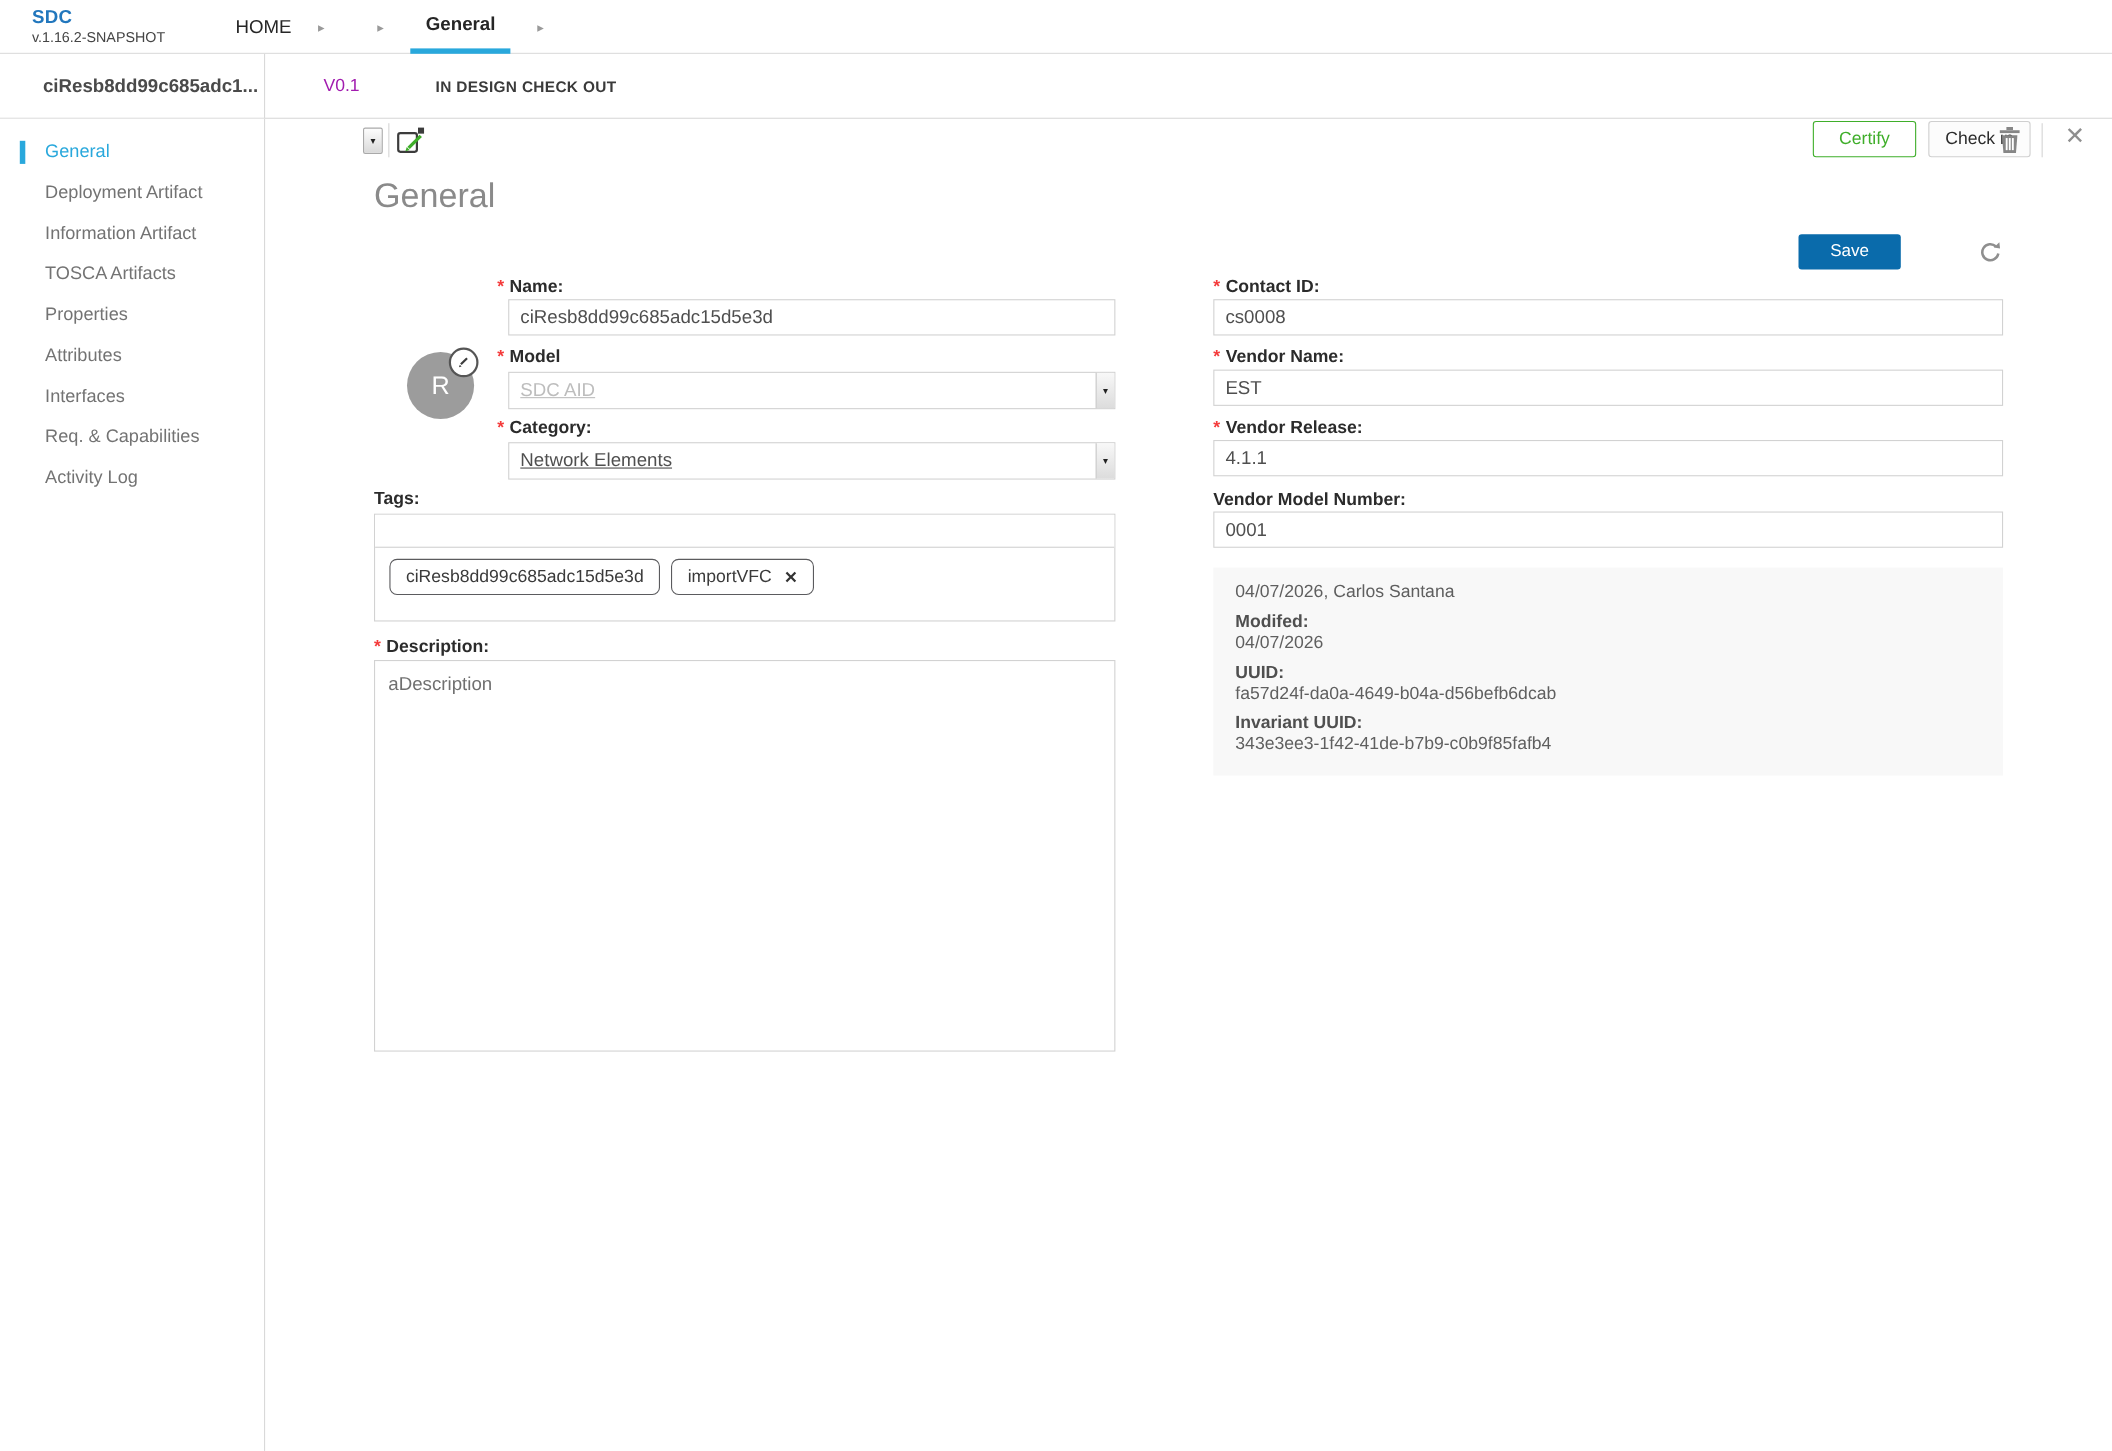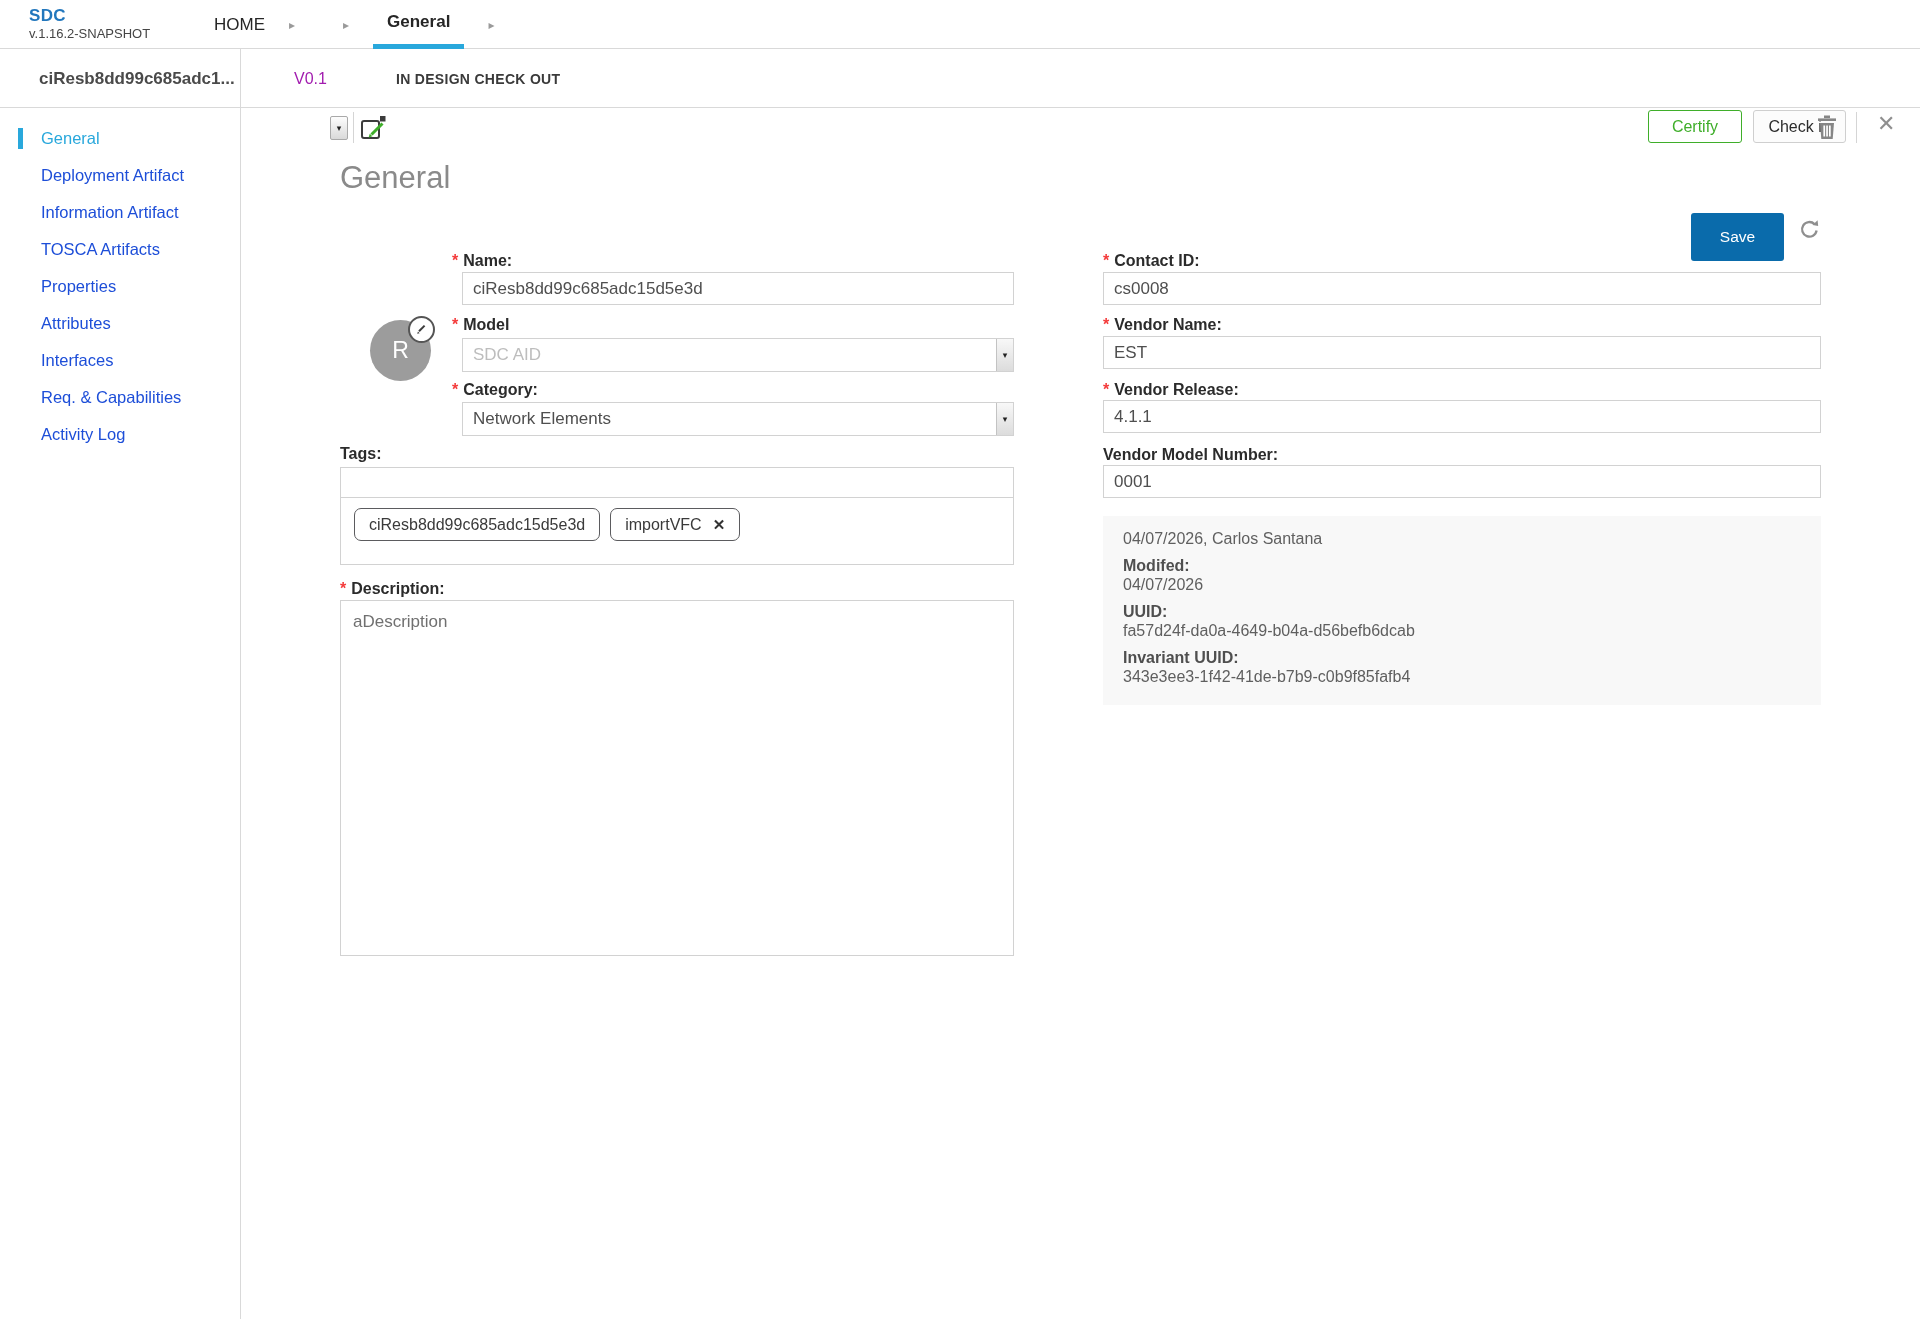--- a/index.html
+++ b/index.html
@@ -28,41 +28,41 @@
   .btn{position:absolute;top:61px;height:33px;border-radius:3px;font-size:16px;display:flex;align-items:center;justify-content:center;cursor:pointer;margin-left:48px;}
   .btn-certify{left:1600px;width:94px;background:#fff;border:1px solid #3fae2a;color:#3fae2a;}
   .btn-checkin{left:1705px;width:93px;background:#fcfcfc;border:1px solid #cfcfcf;color:#2c2c2c;}
   .icon-btn{position:absolute;background:none;border:none;padding:0;cursor:pointer;}
   .trash-btn{left:1816px;top:66px;width:22px;height:25px;}
   .close-btn{left:1877px;top:64px;font-size:22px;color:#8f8f8f;line-height:1;}
 
   
   .sidebar{position:absolute;left:0;top:108px;width:241px;height:1211px;border-right:1px solid #d9d9d9;background:#fff;}
   .sidebar ul{list-style:none;margin:0;padding:12px 0 0 0;}
-  .sidebar li{position:relative;height:37px;display:flex;align-items:center;padding-left:41px;font-size:16.5px;color:#1d4ed8;cursor:pointer;}
+  .sidebar li{position:relative;height:37px;display:flex;align-items:center;padding-left:41px;font-size:16.5px;color:#737373;cursor:pointer;}
   .sidebar li.active{color:#29a8dc;}
   .active-bar{display:none;}
   .sidebar li.active .active-bar{display:block;position:absolute;left:18px;top:8px;width:5px;height:21px;background:#29a8dc;}
 
   
   .page-title{position:absolute;left:340px;top:139px;font-size:31px;font-weight:400;color:#8a8a8a;}
-  .save-btn{position:absolute;left:1691px;top:213px;width:93px;height:48px;background:#0a6bab;border:none;border-radius:3px;color:#fff;font-size:15.5px;cursor:pointer;}
+  .save-btn{position:absolute;left:1635px;top:213px;width:93px;height:32px;background:#0a6bab;border:none;border-radius:3px;color:#fff;font-size:15.5px;cursor:pointer;}
   .refresh-btn{left:1797px;top:217px;width:25px;height:25px;}
 
   .f-label{position:absolute;font-size:16px;font-weight:700;color:#2b2b2b;white-space:nowrap;}
   .req{color:#f43b3b;margin-right:5px;font-weight:700;}
   .f-input{position:absolute;border:1px solid #d2d2d2;background:#fff;font-size:17px;color:#4f4f4f;padding:0 10px;outline:none;}
   .lcol{left:462px;width:552px;}
   .rcol{left:1103px;width:718px;}
   .h33{height:33px;}
 
   .avatar{position:absolute;left:370px;top:320px;width:61px;height:61px;border-radius:50%;background:#9c9c9c;display:flex;align-items:center;justify-content:center;color:#fff;font-size:23px;}
   .avatar-badge{position:absolute;left:408px;top:316px;width:27px;height:27px;border-radius:50%;background:#fff;border:2px solid #555;display:flex;align-items:center;justify-content:center;cursor:pointer;}
 
-  .sel{position:absolute;border:1px solid #d2d2d2;background:#fff;font-size:17px;color:#4f4f4f;display:flex;align-items:center;padding:16px 10px;cursor:pointer;}
+  .sel{position:absolute;border:1px solid #d2d2d2;background:#fff;font-size:17px;color:#4f4f4f;display:flex;align-items:center;padding:16px 10px;cursor:pointer;text-decoration:underline;}
   .sel .sel-arrow{position:absolute;right:0;top:0;bottom:0;width:17px;background:linear-gradient(#f8f8f8,#dcdcdc);border-left:1px solid #c3c3c3;display:flex;align-items:center;justify-content:center;font-size:9px;color:#222;}
   .sel.disabled{color:#bdbdbd;cursor:default;}
 
   .tags-box{position:absolute;left:340px;top:467px;width:674px;height:98px;border:1px solid #d2d2d2;}
   .tags-input{position:absolute;left:0;top:0;width:100%;height:30px;border:none;border-bottom:1px solid #d2d2d2;outline:none;font-size:16px;color:#4f4f4f;padding:0 10px;}
   .tags-chips{position:absolute;left:13px;top:40px;display:flex;gap:10px;}
   .chip{height:33px;display:flex;align-items:center;border:1px solid #5b5b5e;border-radius:7px;padding:0 14px;font-size:16px;color:#3a3a3a;background:#fff;white-space:nowrap;}
   .chip-x{margin-left:11px;font-size:15px;font-weight:700;color:#333;cursor:pointer;}
 
   .desc-area{position:absolute;left:340px;top:600px;width:674px;height:356px;border:1px solid #d2d2d2;resize:none;outline:none;font-size:17px;color:#707070;padding:10px 12px;line-height:1.35;}

